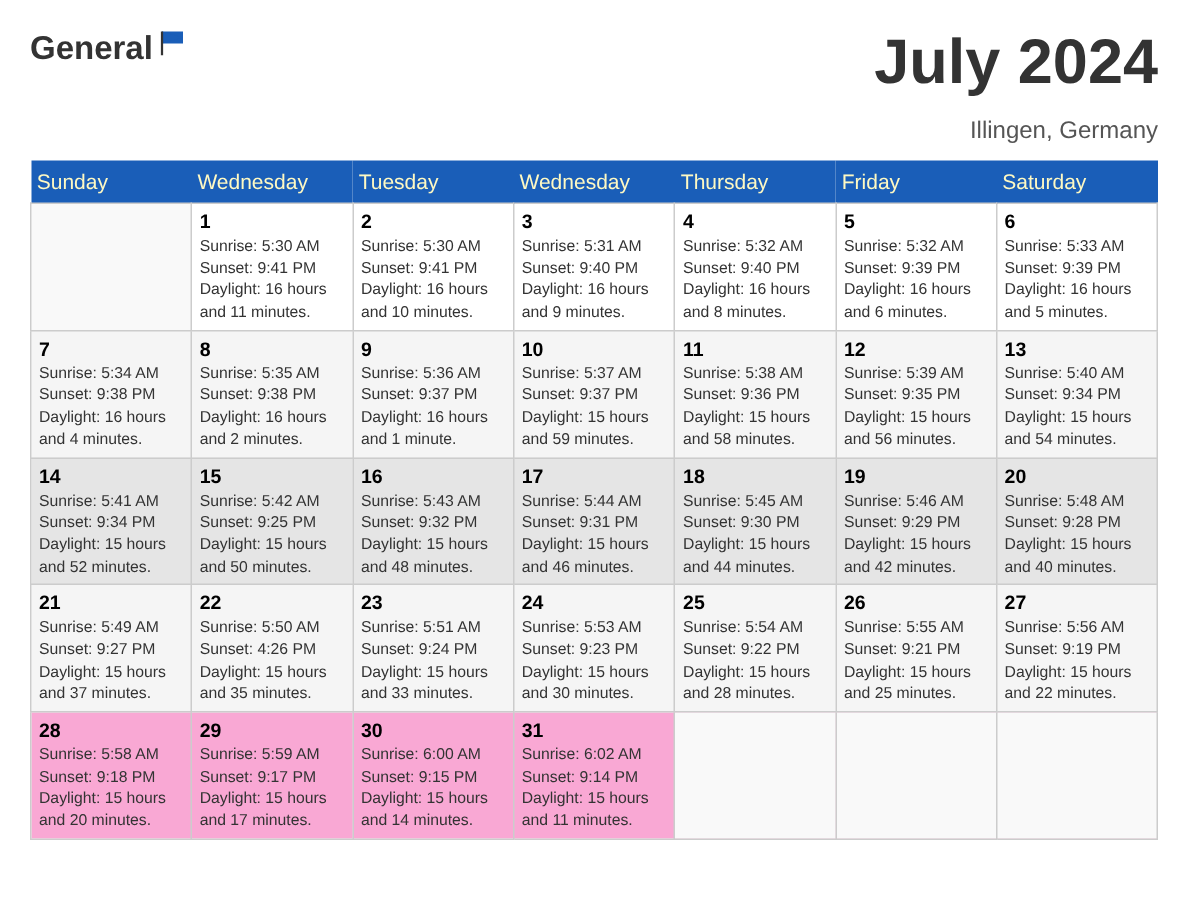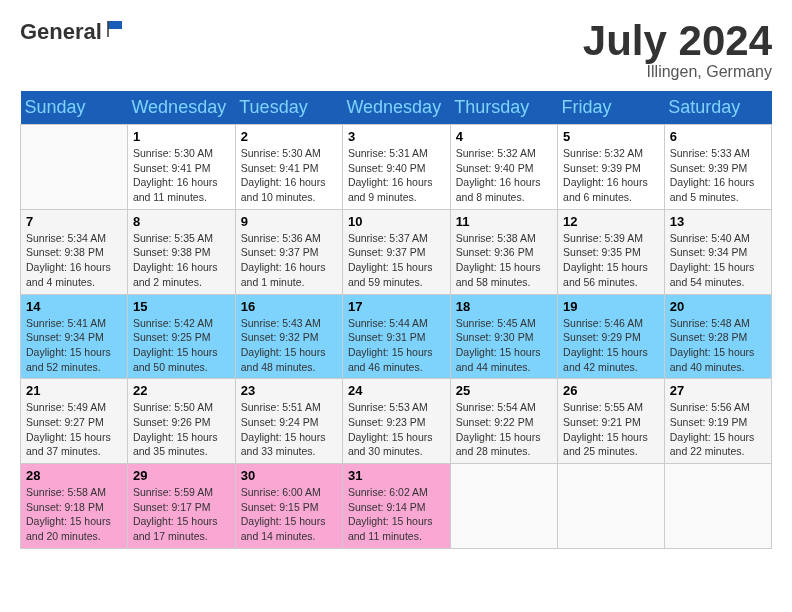--- a/index.html
+++ b/index.html
@@ -37,33 +37,33 @@
     }
     .month-title {
       font-size: 42px;
       font-weight: bold;
       color: #333;
       line-height: 1;
     }
     .location {
       font-size: 16px;
       color: #555;
-      margin-top: 1px;
+      margin-top: 17px;
     }
     .calendar {
       width: 100%;
       border-collapse: collapse;
       font-size: 11px;
     }
     .calendar th {
       background-color: #1a5eb8;
-      color: #7dd3fc;
+      color: #fef9c3;
       padding: 6px 4px;
       text-align: left;
-      font-size: 18px;
+      font-size: 14px;
       font-weight: normal;
     }
     .calendar td {
       border: 1px solid #ccc;
       vertical-align: top;
       padding: 4px 5px;
       width: 108px;
       min-height: 80px;
     }
     .day-number {
@@ -206,21 +206,21 @@
 and 56 minutes.</div>
         </td>
         <td>
           <span class="day-number">13</span>
           <div class="day-info" style="white-space: pre-line;">Sunrise: 5:40 AM
 Sunset: 9:34 PM
 Daylight: 15 hours
 and 54 minutes.</div>
         </td>
       </tr>
-      <tr style="background: #7dd3fc; margin-top: 44px;">
+      <tr style="background: #e5e5e5; margin-top: 44px;">
         <td>
           <span class="day-number">14</span>
           <div class="day-info" style="white-space: pre-line;">Sunrise: 5:41 AM
 Sunset: 9:34 PM
 Daylight: 15 hours
 and 52 minutes.</div>
         </td>
         <td>
           <span class="day-number">15</span>
           <div class="day-info" style="white-space: pre-line;">Sunrise: 5:42 AM
@@ -268,21 +268,21 @@
         <td>
           <span class="day-number">21</span>
           <div class="day-info" style="white-space: pre-line;">Sunrise: 5:49 AM
 Sunset: 9:27 PM
 Daylight: 15 hours
 and 37 minutes.</div>
         </td>
         <td>
           <span class="day-number">22</span>
           <div class="day-info" style="white-space: pre-line;">Sunrise: 5:50 AM
-Sunset: 9:26 PM
+Sunset: 4:26 PM
 Daylight: 15 hours
 and 35 minutes.</div>
         </td>
         <td>
           <span class="day-number">23</span>
           <div class="day-info" style="white-space: pre-line;">Sunrise: 5:51 AM
 Sunset: 9:24 PM
 Daylight: 15 hours
 and 33 minutes.</div>
         </td>

